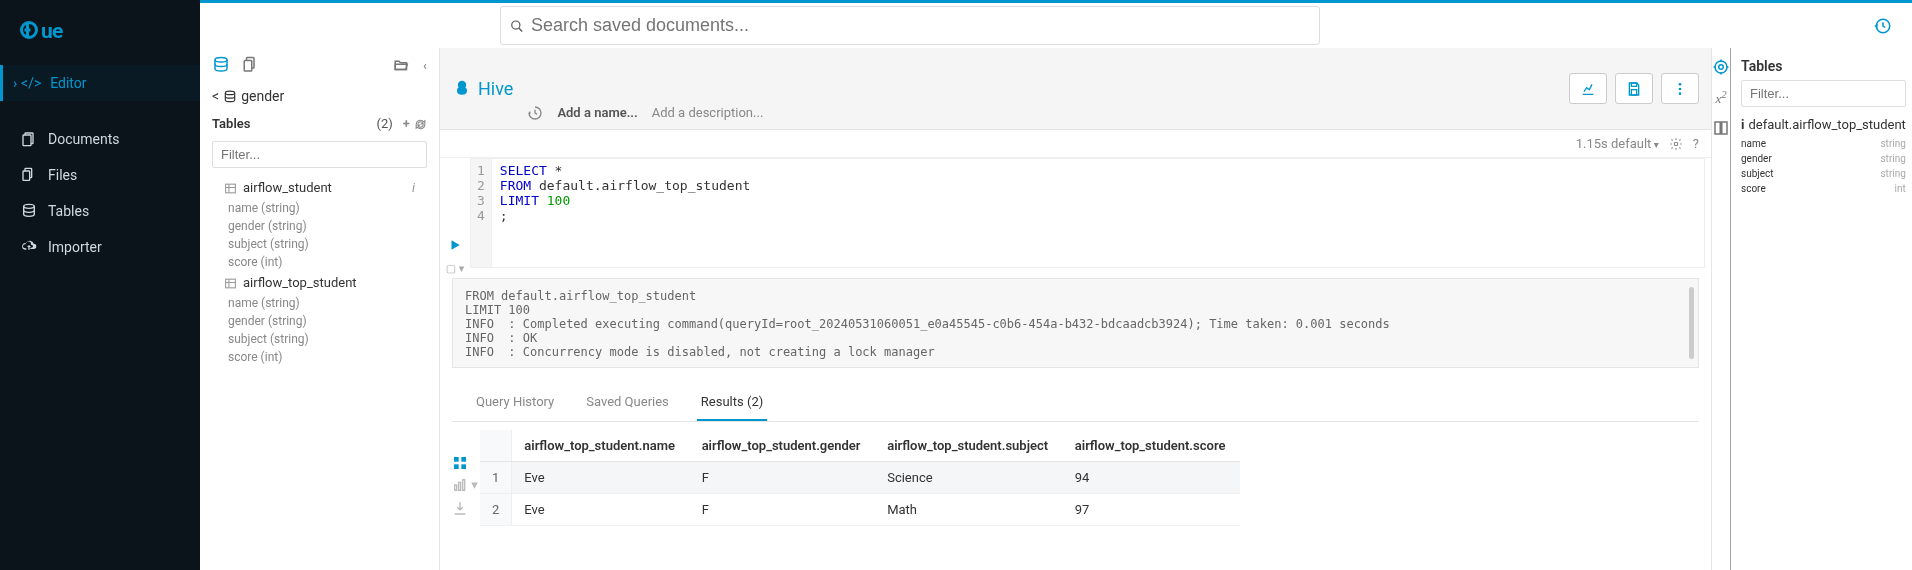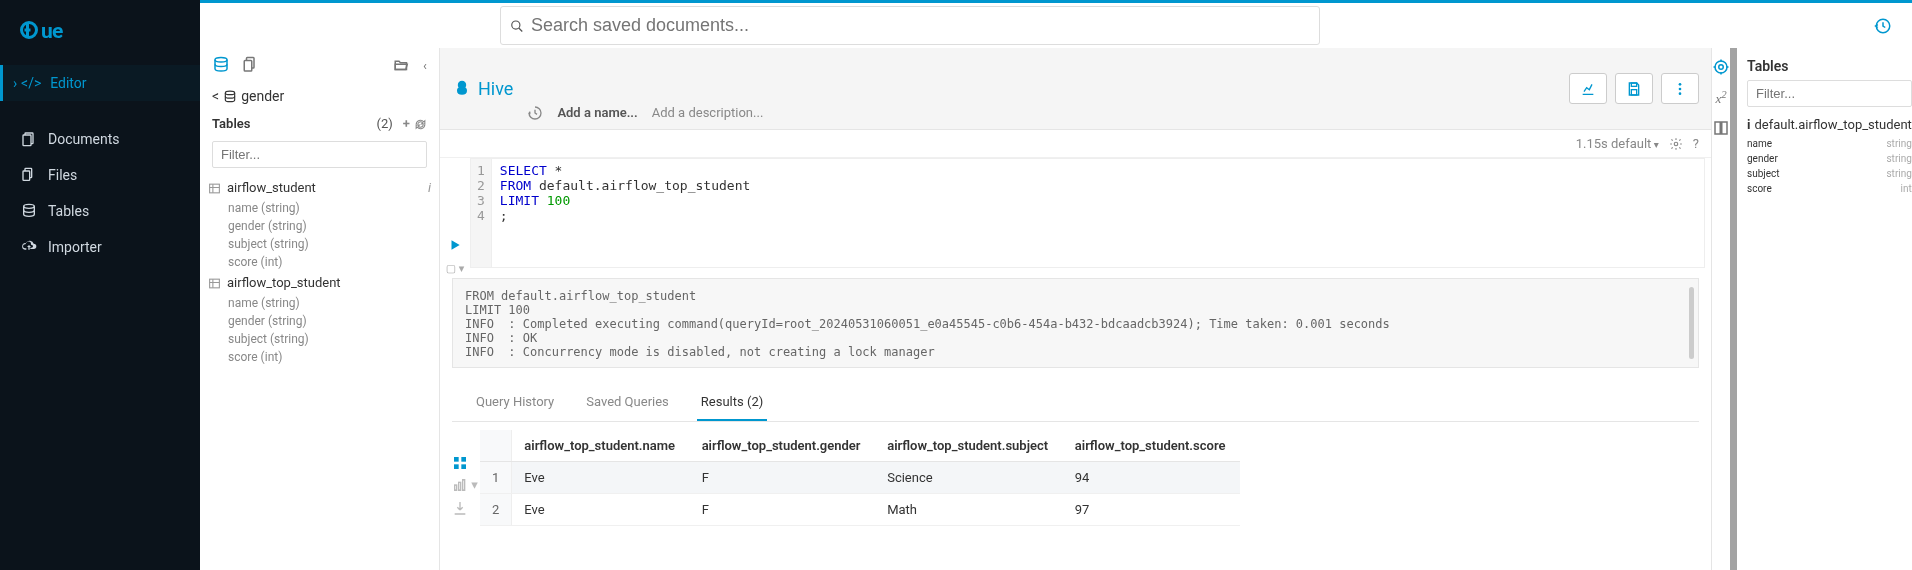--- a/index.html
+++ b/index.html
@@ -24,21 +24,21 @@
 .assist-top-icons .icon { color:#777; cursor:pointer;}
 .assist-top-icons .spacer { flex:1 }
 .assist-breadcrumb { display:flex; align-items:center; padding: 6px 12px; color:#333; font-size:14px;}
 .assist-breadcrumb b { margin-left:4px; font-weight:400;}
 .tables-header { display:flex; align-items:center; padding: 6px 12px; font-weight:600; color:#333;}
 .tables-header .count { margin-left:auto; font-weight:400; color:#555; margin-right:6px;}
 .tables-header .icon { color:#888; margin-left:4px; cursor:pointer;}
 .assist-filter { padding: 4px 12px;}
 .assist-filter input { width:100%; padding:5px 8px; border:1px solid #ddd; border-radius:2px; font-size:13px;}
 .table-list { padding: 4px 0; overflow:auto;}
-.table-item { padding: 4px 8px; display:flex; align-items:center; cursor:pointer;}
+.table-item { padding: 4px 24px; display:flex; align-items:center; cursor:pointer;}
 .table-item .icon { margin-right:6px; color:#999;}
 .table-item .info { margin-left:auto; color:#999; font-style:italic; cursor:pointer;}
 .col-item { padding: 2px 12px 2px 28px; color:#888; font-size:12px;}
 .editor-col { flex:1; display:flex; flex-direction:column; min-width:0; border-right: 1px solid #e5e5e5;}
 .ed-header { background:#f5f5f5; border-bottom:1px solid #e5e5e5; display:flex; align-items:center; padding: 8px 12px; gap:14px;}
 .engine-label { display:flex; align-items:center; gap:6px;}
 .engine-label .eicon { color:#0097cf; font-size:18px;}
 .engine-label .etxt { color:#0097cf; font-size:18px; font-weight:400;}
 .ed-header .ghost { color:#888; font-size:13px; cursor:pointer;margin-top:48px;}
 .ed-header .hbtn { border:1px solid #ccc; background:#fff; border-radius:3px; padding:6px 10px; cursor:pointer; color:#555;}
@@ -63,21 +63,21 @@
 .results-area { display:flex; padding: 8px 12px;}
 .result-icons { width:28px; display:flex; flex-direction:column; gap:6px; padding-top:24px; color:#0097cf;}
 .result-icons .dim { color:#bbb;}
 .result-table { flex:1; }
 .result-table table { border-collapse:collapse; width: 760px;}
 .result-table th { text-align:left; padding:8px 12px; font-weight:600; color:#333; border-bottom:1px solid #e5e5e5;}
 .result-table td { padding:8px 12px; border-bottom:1px solid #f0f0f0;}
 .result-table tr.alt { background:#f4f6f8;}
 .result-table th:first-child, .result-table td:first-child { width:30px; color:#666; background:#f8f9fa; text-align:center; border-right:1px solid #eee;}
 .assist-right { width: 200px; display:flex;}
-.assist-right-icons { width:36px; border-right:7px solid #a3a3a3; display:flex; flex-direction:column; align-items:center; padding-top:10px; gap:12px; color:#777;text-align:center;}
+.assist-right-icons { width:36px; border-right:1px solid #a3a3a3; display:flex; flex-direction:column; align-items:center; padding-top:10px; gap:12px; color:#777;text-align:center;}
 .assist-right-icons .active { color:#0097cf;}
 .assist-right-panel { flex:1; padding: 10px 10px;}
 .assist-right-panel h4 { font-size:14px; font-weight:600; margin-bottom:6px; }
 .assist-right-panel input { width:100%; padding:5px 8px; border:1px solid #ddd; border-radius:2px; font-size:13px; margin-bottom:8px;}
 .meta-row { display:flex; justify-content:space-between; padding:2px 0; font-size:10px;text-align:right;}
 .meta-row .ty { color:#aaa;}
 .meta-title { display:flex; align-items:center; gap:4px; font-size:13px; margin:2px 0 4px;}
 svg { display:inline-block; vertical-align:middle;}
 </style>
 </head>

